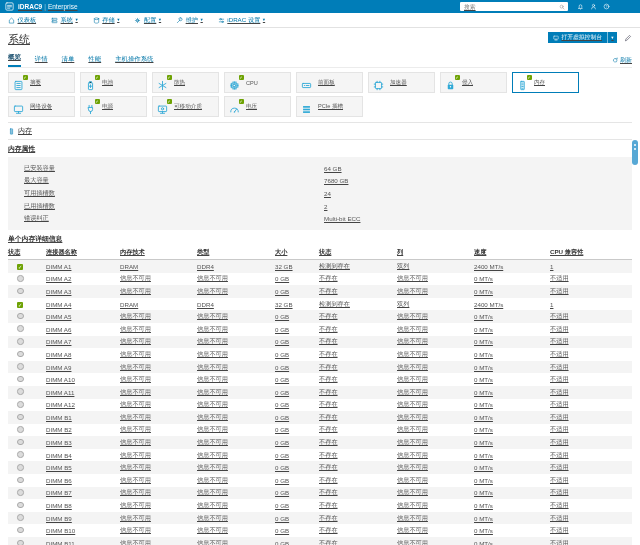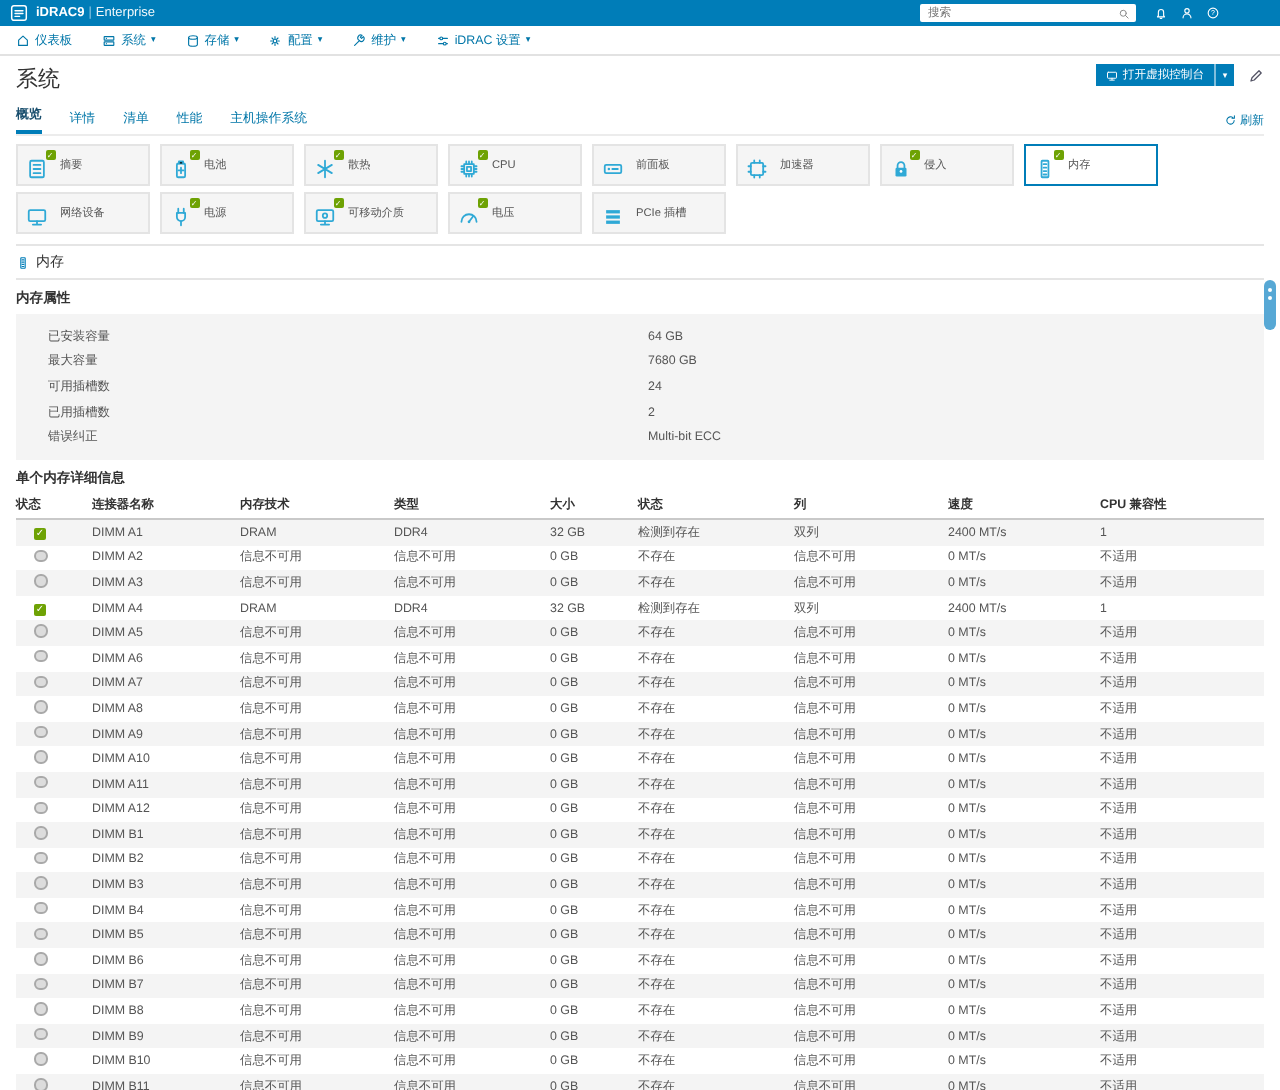--- a/index.html
+++ b/index.html
@@ -1,17 +1,17 @@
 <!DOCTYPE html>
 <html><head>
 <meta charset="utf-8">
 <style>
   html,body{margin:0;padding:0;background:#fff;}
   .app{position:relative;width:640px;height:545px;overflow:hidden;background:#fff;
-       font-family:"Liberation Sans","DejaVu Sans",sans-serif;color:#444;}
+       font-family:"Liberation Sans","DejaVu Sans",sans-serif;color:#444;text-decoration:underline;}
   .icn{display:inline-flex;}
   .icn svg{width:100%;height:100%;display:block;}
   .icn svg [stroke]{stroke-width:1.3;stroke-linecap:round;stroke-linejoin:round;}
 
   
   .topbar{height:13px;background:#007db8;display:flex;align-items:center;padding:0 4px;}
   .logo{width:9px;height:9px;color:#fff;margin:0 4px 0 1px;}
   .brand{color:#fff;font-size:6.5px;font-weight:bold;white-space:nowrap;}
   .brand .divider{opacity:.55;font-weight:normal;margin:0 2px;}
   .brand .edition{font-weight:normal;opacity:.95;}

